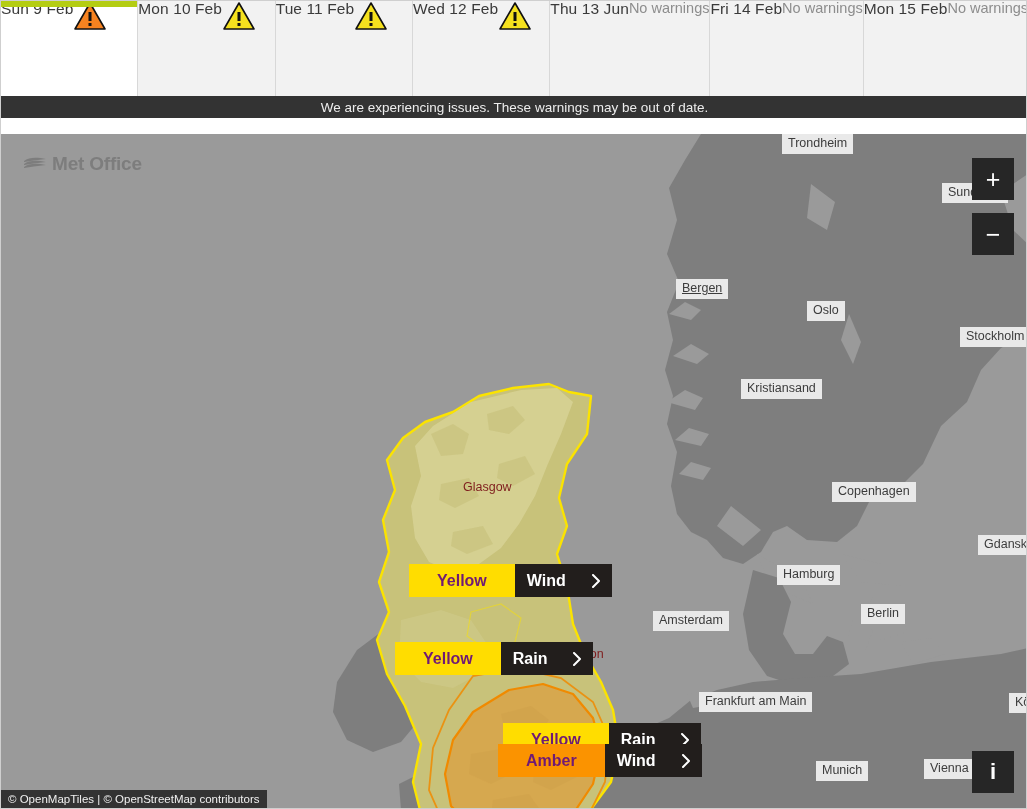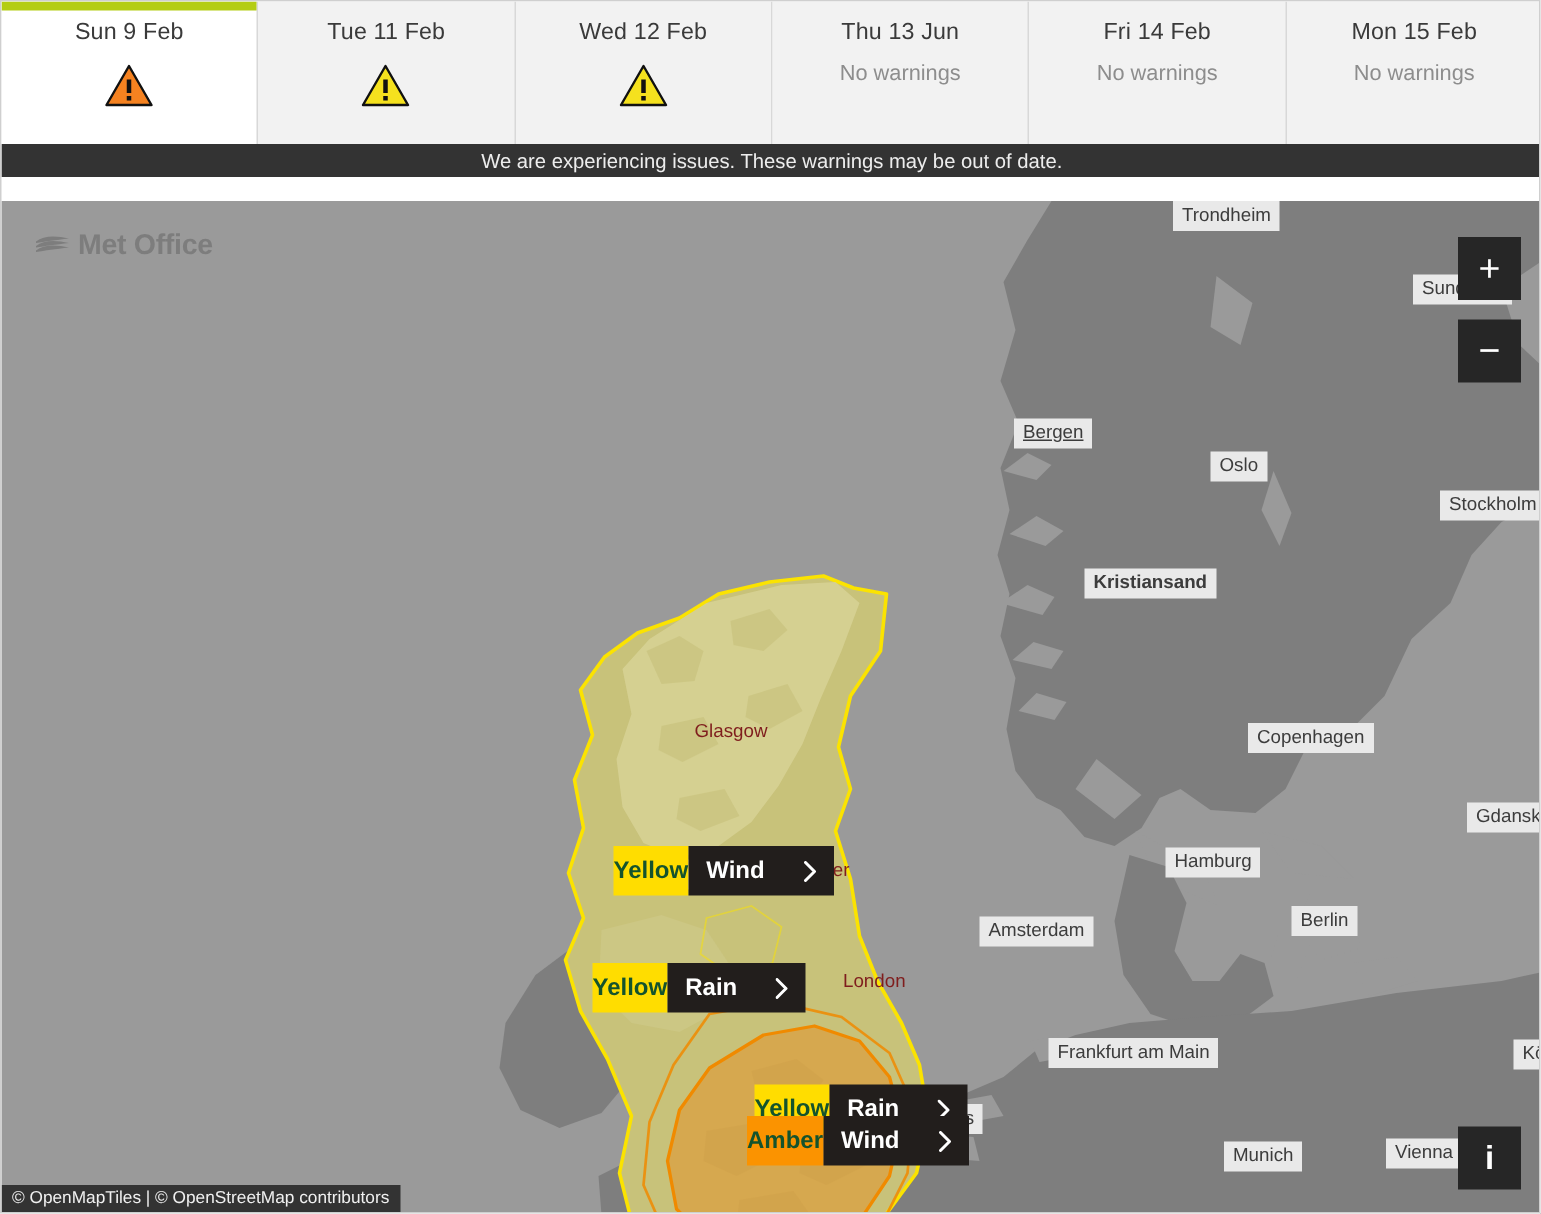--- a/index.html
+++ b/index.html
@@ -23,24 +23,23 @@
     width: 1027px; height: 95px;
     display: flex;
     background: #f2f2f2;
   }
   .tab {
     position: relative;
     flex: 1 1 0;
     border-right: 1px solid #d8d8d8;
     background: #f2f2f2;
     display: flex;
-    flex-direction: column;
-    align-items: center;
+    flex-direction: row;
+    align-items: flex-start;
     justify-content: flex-start;
-    padding-top: 13px;
     cursor: pointer;
   }
   .tab:last-child { border-right: none; }
   .tab.active {
     background: #ffffff;
     border-right: 1px solid #d8d8d8;
   }
   .tab.active .tab-accent {
     position: absolute;
     top: 0; left: 0; right: 0;
@@ -145,24 +144,24 @@
   .badge {
     position: absolute;
     display: flex;
     align-items: stretch;
     height: 33px;
     cursor: pointer;
     box-shadow: 0 0 0 0 rgba(0,0,0,0);
   }
   .badge-level {
     display: flex; align-items: center; justify-content: center;
-    padding: 0 0;
+    padding: 0 28px;
     font-size: 16px;
     font-weight: bold;
-    color: #14532d;
+    color: #701a75;
     line-height: 1;
   }
   .badge-level.yellow { background: #ffdd00; }
   .badge-level.amber  { background: #fb9300; }
   .badge-type {
     display: flex; align-items: center;
     gap: 26px;
     padding: 0 11px 0 12px;
     background: #221e1c;
     color: #ffffff;
@@ -187,20 +186,28 @@
     <div class="tab active">
       <div class="tab-accent"></div>
       <div class="tab-label">Sun 9 Feb</div>
       <svg class="warn-tri" width="34" height="30" viewBox="0 0 34 30">
         <polygon points="17,2 32,28 2,28" fill="#f58220" stroke="#111" stroke-width="1.6" stroke-linejoin="round"></polygon>
         <rect x="15.5" y="11" width="3" height="9" fill="#111"></rect>
         <rect x="15.5" y="22" width="3" height="3" fill="#111"></rect>
       </svg>
     </div>
 
+    <div class="tab">
+      <div class="tab-label">Mon 10 Feb</div>
+      <svg class="warn-tri" width="34" height="30" viewBox="0 0 34 30">
+        <polygon points="17,2 32,28 2,28" fill="#f5e11e" stroke="#111" stroke-width="1.6" stroke-linejoin="round"></polygon>
+        <rect x="15.5" y="11" width="3" height="9" fill="#111"></rect>
+        <rect x="15.5" y="22" width="3" height="3" fill="#111"></rect>
+      </svg>
+    </div>
 
     <div class="tab">
       <div class="tab-label">Tue 11 Feb</div>
       <svg class="warn-tri" width="34" height="30" viewBox="0 0 34 30">
         <polygon points="17,2 32,28 2,28" fill="#f5e11e" stroke="#111" stroke-width="1.6" stroke-linejoin="round"></polygon>
         <rect x="15.5" y="11" width="3" height="9" fill="#111"></rect>
         <rect x="15.5" y="22" width="3" height="3" fill="#111"></rect>
       </svg>
     </div>
 
@@ -321,21 +328,21 @@
         <path d="M1,11 C6,7 14,7 23,9 C14,10 7,11 1,12 Z" fill="#7d7d7d"></path>
       </svg>
       <span>Met Office</span>
     </div>
 
     <div class="city" style="left:781px; top:0px;">Trondheim</div>
     <div class="city" style="left:941px; top:49px;">Sundsvall</div>
     <div class="city" style="left:675px; top:145px;text-decoration:underline;">Bergen</div>
     <div class="city" style="left:806px; top:167px;">Oslo</div>
     <div class="city" style="left:959px; top:193px;">Stockholm</div>
-    <div class="city" style="left:722px; top:245px;font-weight:bold;">Kristiansand</div>
+    <div class="city" style="left:740px; top:245px;">Kristiansand</div>
     <div class="city" style="left:831px; top:348px;">Copenhagen</div>
     <div class="city" style="left:977px; top:401px;">Gdansk</div>
     <div class="city" style="left:776px; top:431px;">Hamburg</div>
     <div class="city" style="left:860px; top:470px;">Berlin</div>
     <div class="city" style="left:652px; top:477px;">Amsterdam</div>
     <div class="city" style="left:698px; top:558px;">Frankfurt am Main</div>
     <div class="city" style="left:614px; top:602px;">Paris</div>
     <div class="city" style="left:815px; top:627px;">Munich</div>
     <div class="city" style="left:923px; top:625px;">Vienna</div>
     <div class="city" style="left:1008px; top:559px;">Köln</div>

